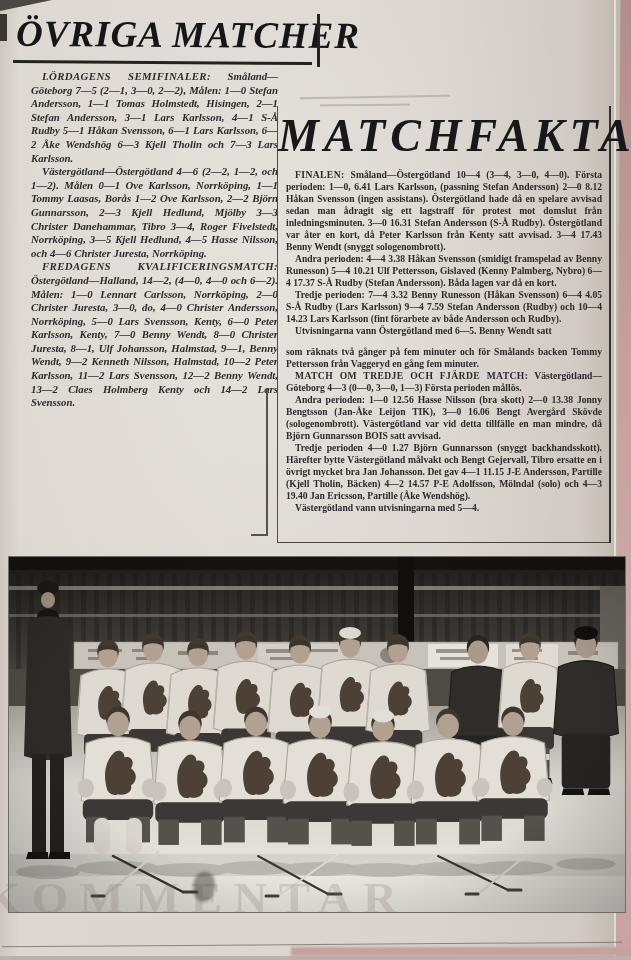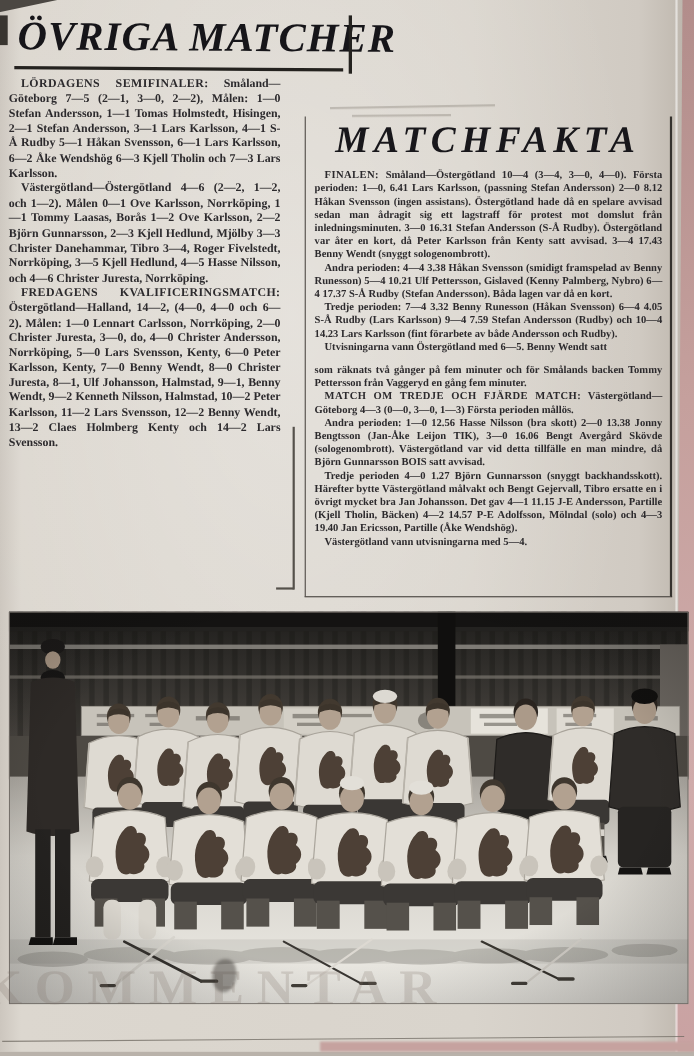--- a/index.html
+++ b/index.html
@@ -23,38 +23,38 @@
     clip-path:polygon(0 0,100% 0,0 100%);}
   .reg-mark{position:absolute;top:14px;left:0;width:7px;height:27px;background:#393530;}
 
   
   .ovriga-headline{position:absolute;left:16px;top:13px;margin:0;
     font-style:italic;font-weight:bold;font-size:37px;letter-spacing:1px;color:#161519;
     white-space:nowrap;transform:rotate(0.4deg);}
   .ovriga-underline{position:absolute;left:13px;top:61px;width:299px;height:2.5px;background:#24221f;transform:rotate(0.4deg);}
   .ovriga-vbar{position:absolute;left:317px;top:14px;width:2.5px;height:53px;background:#24221f;}
 
-  .ovriga-col{position:absolute;left:8px;top:70px;width:247px;}
+  .ovriga-col{position:absolute;left:31px;top:70px;width:247px;font-style:italic;}
   .ovriga-col p{margin:0;font-size:10.8px;line-height:1.26;text-align:justify;text-indent:11px;font-weight:bold;color:#2c2a2d;}
   .lead{font-weight:bold;letter-spacing:0.4px;}
 
   
   .smudge{position:absolute;height:0;border-top:2px solid rgba(100,92,84,0.28);filter:blur(0.6px);}
   .smudge.s1{left:300px;top:96px;width:150px;transform:rotate(-1deg);}
   .smudge.s2{left:320px;top:104px;width:90px;transform:rotate(-0.5deg);}
 
   .article-rule{position:absolute;left:266px;top:388px;width:1.5px;height:148px;background:#55514b;}
   .article-rule-tick{position:absolute;left:251px;top:534px;width:16px;height:1.5px;background:#55514b;}
 
   
   .matchfakta{position:absolute;left:277px;top:106px;width:334px;height:437px;
     border-left:1px solid #4e4a45;border-right:2px solid #35322e;border-bottom:1.5px solid #45413c;
     box-sizing:border-box;}
   .mf-headline{margin:3px 0 7px 0;text-align:center;font-style:italic;font-weight:bold;
-    font-size:34px;letter-spacing:5px;color:#18171b;white-space:nowrap;}
+    font-size:46px;letter-spacing:5px;color:#18171b;white-space:nowrap;}
   .mf-cols{display:flex;gap:9px;padding:0 7px 0 8px;flex-direction:column;}
   .mf-col{flex:1;min-width:0;}
   .mf-col p{margin:0;font-size:9.6px;line-height:1.25;text-align:justify;text-indent:9px;font-weight:bold;color:#2c2a2d;}
   .mf-col p.noindent{text-indent:0;}
 
   
   .photo{position:absolute;left:8px;top:556px;width:618px;height:357px;margin:0;}
   .photo svg{display:block;width:100%;height:100%;}
 
   .ghost-text{position:absolute;left:-8px;top:872px;margin:0;white-space:nowrap;

